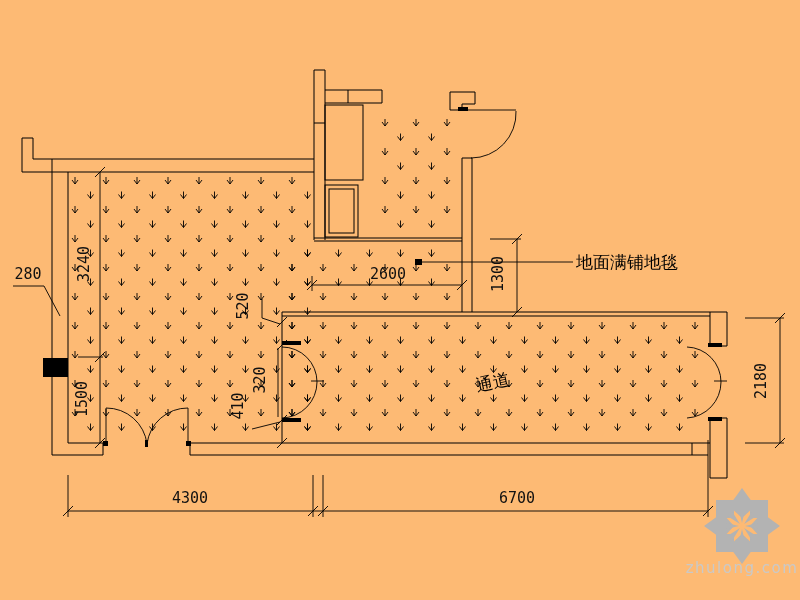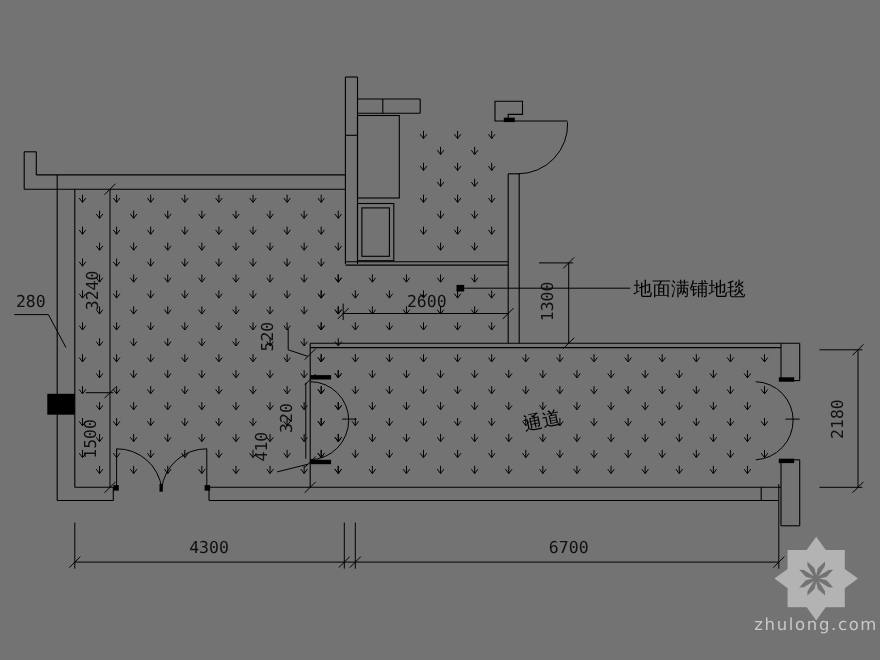--- a/index.html
+++ b/index.html
@@ -1,16 +1,16 @@
 <!DOCTYPE html>
 <html><head>
 <meta charset="utf-8">
 <style>
   html,body{margin:0;padding:0;background:#fff;}
-  #canvas{position:relative;width:800px;height:600px;background:#737373;overflow:hidden;
+  #canvas{position:relative;width:800px;height:600px;background:#fdba74;overflow:hidden;
           font-family:"DejaVu Sans",sans-serif;}
   svg{display:block}
   .ln{stroke:#000;stroke-width:1;fill:none}
   .thin{stroke:#000;stroke-width:.9;fill:none}
   .solid{fill:#000;stroke:none}
   .dim{font-family:"DejaVu Sans Mono",monospace;font-size:15px;fill:#111}
   .cjk{font-family:"DejaVu Sans",sans-serif;font-size:17px;fill:#000}
   .wm-text{font-family:"DejaVu Sans",sans-serif;font-size:15px;letter-spacing:1.5px}
 </style>
 </head>

